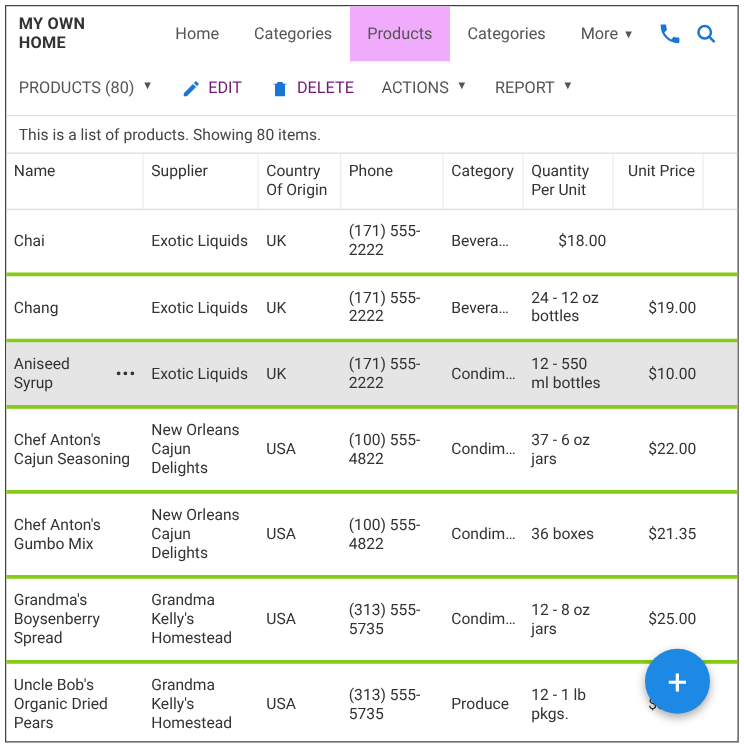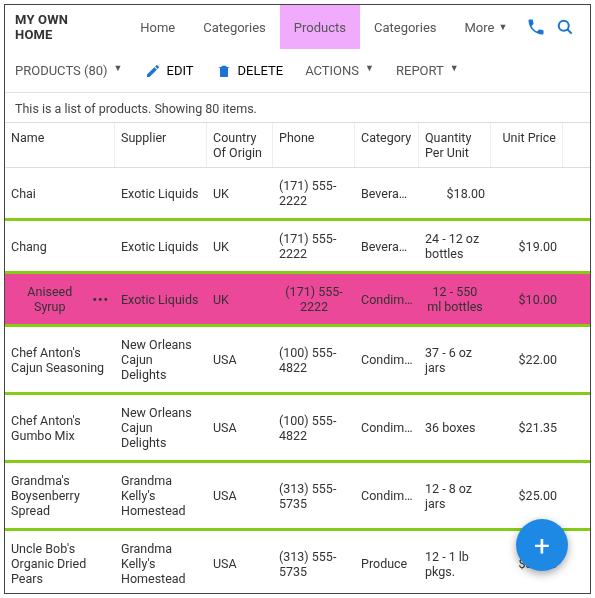--- a/index.html
+++ b/index.html
@@ -18,33 +18,33 @@
   .brand { font-weight: 700; font-size: 13px; letter-spacing: .2px; margin-right: 30px; }
   .nav-tabs { display: flex; align-items: stretch; height: 44px; }
   .nav-tab { display: flex; align-items: center; padding: 0 14px; color: #555; cursor: pointer; font-size: 13px; }
   .nav-tab.active { background: #f0abfc; }
   .nav-tab .caret { margin-left: 4px; }
   .topnav-spacer { flex: 1; }
   .top-icon { width: 34px; display:flex; align-items:center; justify-content:center; color:#1976d2; cursor:pointer;}
   
   .toolbar { display:flex; align-items:center; height: 44px; padding: 0 10px; gap: 22px; border-bottom: 1px solid #e0e0e0;}
   .tb-item { display:flex; gap:6px; color:#555; font-size:13px; cursor:pointer; }
-  .tb-item.blue { color:#000000; }
+  .tb-item.blue { color:#701a75; }
   .tb-strong { font-weight:400; color:#555; }
   .caret { font-size: 9px; color:#555; }
   
   .caption { padding: 8px 10px 6px 10px; font-size: 12.5px; color:#444; }
   
   .tbl { width:100%; border-top:1px solid #ddd; }
   .thead, .trow { display:grid; grid-template-columns: 110px 92px 66px 82px 64px 72px 72px; }
   .thead { border-bottom:1px solid #ddd; }
   .th { padding:7px 6px; font-size:12.5px; color:#333; font-weight:400; border-right:1px solid #eee; display:flex; align-items:flex-start;}
   .th.right { justify-content:flex-end; }
   .trow { border-bottom:3px solid #84cc16; }
-  .trow.sel { background:#ec4899;text-align:center; }
+  .trow.sel { background:#e5e5e5; }
   .td { padding:10px 6px; font-size:12.5px; color:#333; display:flex; align-items:center; overflow:hidden; }
   .td .clip { white-space:nowrap; overflow:hidden; text-overflow:ellipsis; max-width:100%; }
   .td.right { justify-content:flex-end; }
   .td-name { display:flex; align-items:center; gap:4px; }
   .dots { letter-spacing:1px; font-weight:700; color:#333; cursor:pointer;}
   
   .fab { position:absolute; right:22px; bottom:22px; width:52px; height:52px; border-radius:50%; background:#1e88e5; color:#fff; display:flex; align-items:center; justify-content:center; font-size:28px; box-shadow:0 3px 8px rgba(0,0,0,.35); cursor:pointer;}
   
   svg { display:block; }
 </style>

